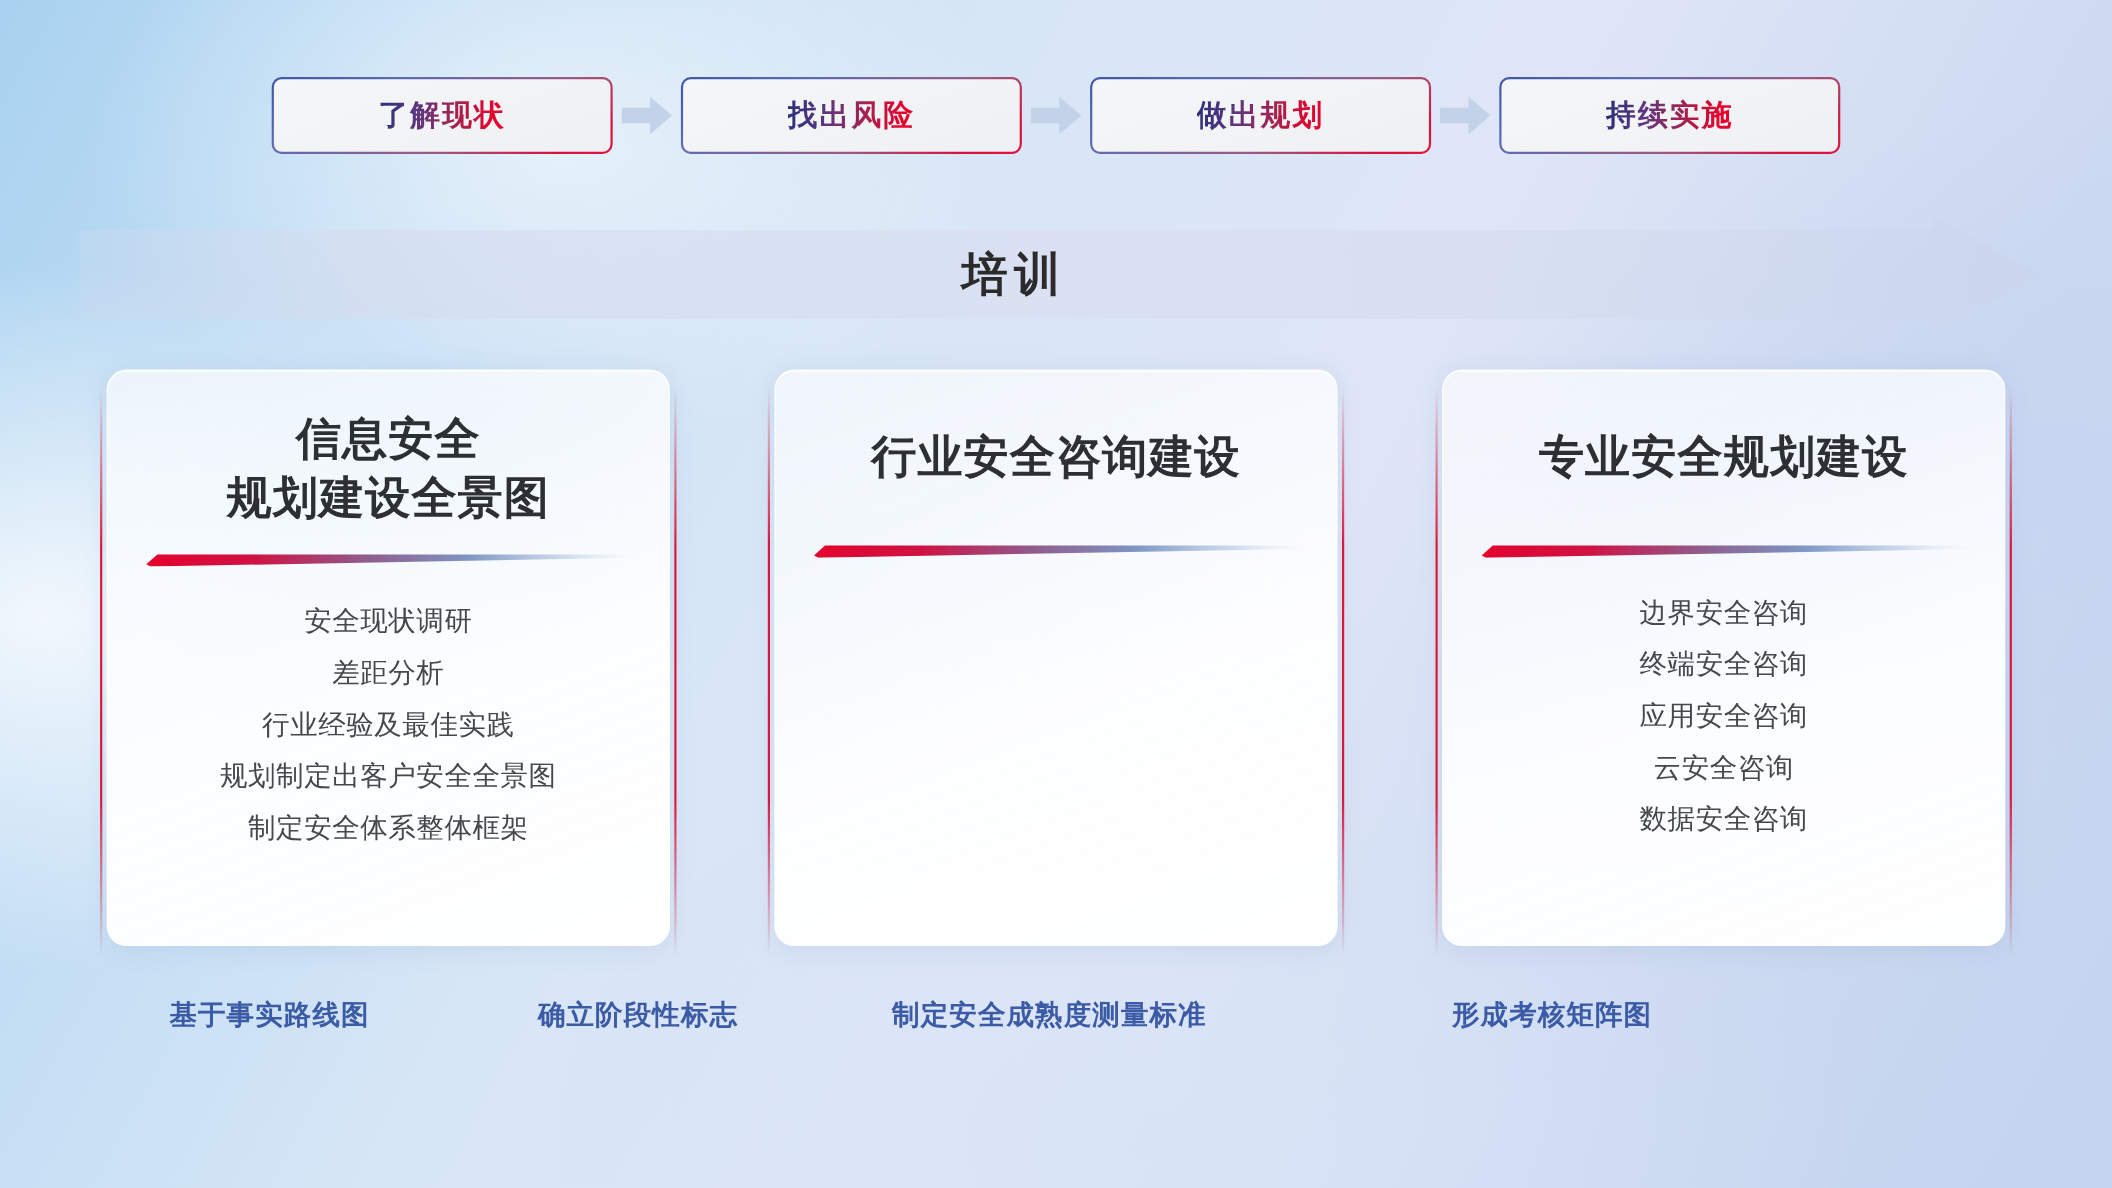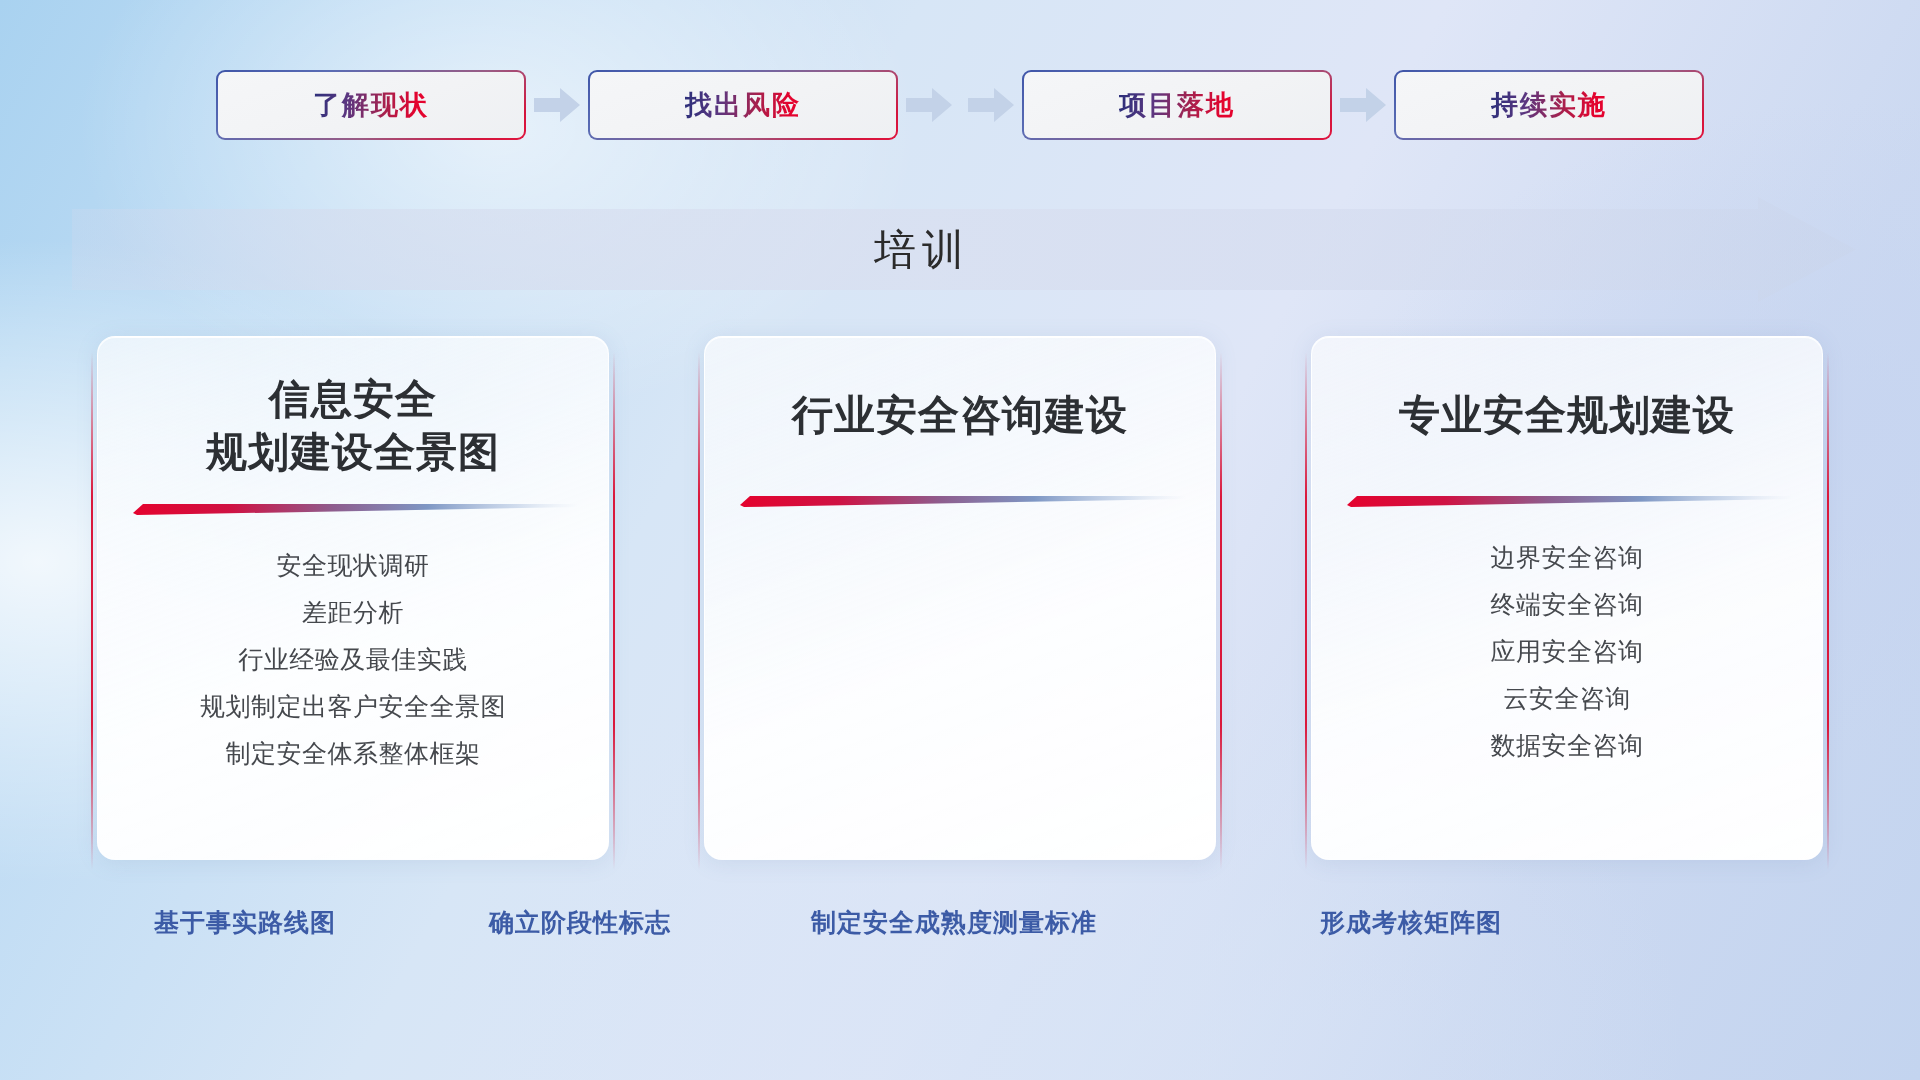--- a/index.html
+++ b/index.html
@@ -58,21 +58,21 @@
   
   #banner {
     position:absolute; left:72px; top:197px;
     width:1784px; height:105px;
   }
   #banner .band { position:absolute; inset:0; }
   #banner .band svg { display:block; }
   #banner .band-text {
     position:absolute; left:0; top:0; width:1700px; height:105px;
     display:flex; align-items:center; justify-content:center;
-    font-size:42px; font-weight:400; color:#2b2b2b; letter-spacing:6px;
+    font-size:42px; font-weight:700; color:#2b2b2b; letter-spacing:6px;
   }
 
   
   #cards {
     position:absolute; left:0; top:336px;
     width:1920px; height:540px;
     display:flex; justify-content:center; gap:83px;
   }
 
   .card {
@@ -165,39 +165,32 @@
         </div>
       </div>
       <div class="step-arrow">
         <svg width="46" height="34" viewBox="0 0 46 34" aria-hidden="true">
           <path d="M0 10 H26 V0 L46 17 L26 34 V24 H0 Z" fill="#c3d2e8"></path>
         </svg>
       </div>
     </div>
 
     <div class="step-wrap">
+      <div class="pill">
+        <div class="pill-inner">
+          <span class="pill-label">做出规划</span>
+        </div>
+      </div>
       <div class="step-arrow">
         <svg width="46" height="34" viewBox="0 0 46 34" aria-hidden="true">
           <path d="M0 10 H26 V0 L46 17 L26 34 V24 H0 Z" fill="#c3d2e8"></path>
         </svg>
       </div>
     </div>
 
-    <div class="step-wrap">
-      <div class="pill">
-        <div class="pill-inner">
-          <span class="pill-label">项目落地</span>
-        </div>
-      </div>
-      <div class="step-arrow">
-        <svg width="46" height="34" viewBox="0 0 46 34" aria-hidden="true">
-          <path d="M0 10 H26 V0 L46 17 L26 34 V24 H0 Z" fill="#c3d2e8"></path>
-        </svg>
-      </div>
-    </div>
 
     <div class="step-wrap">
       <div class="pill">
         <div class="pill-inner">
           <span class="pill-label">持续实施</span>
         </div>
       </div>
     </div>
 
   </div>

